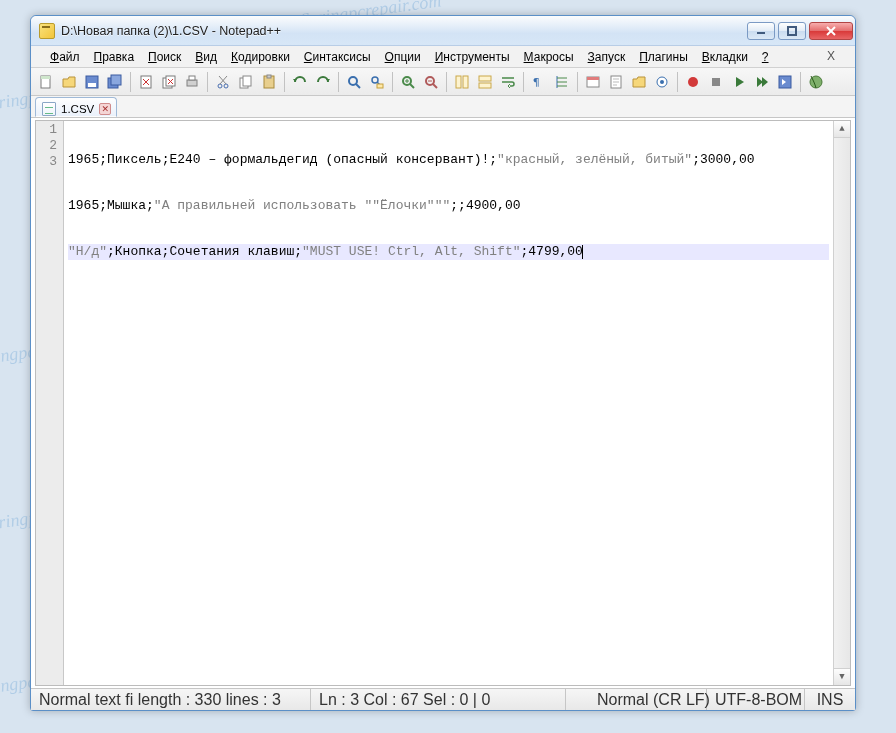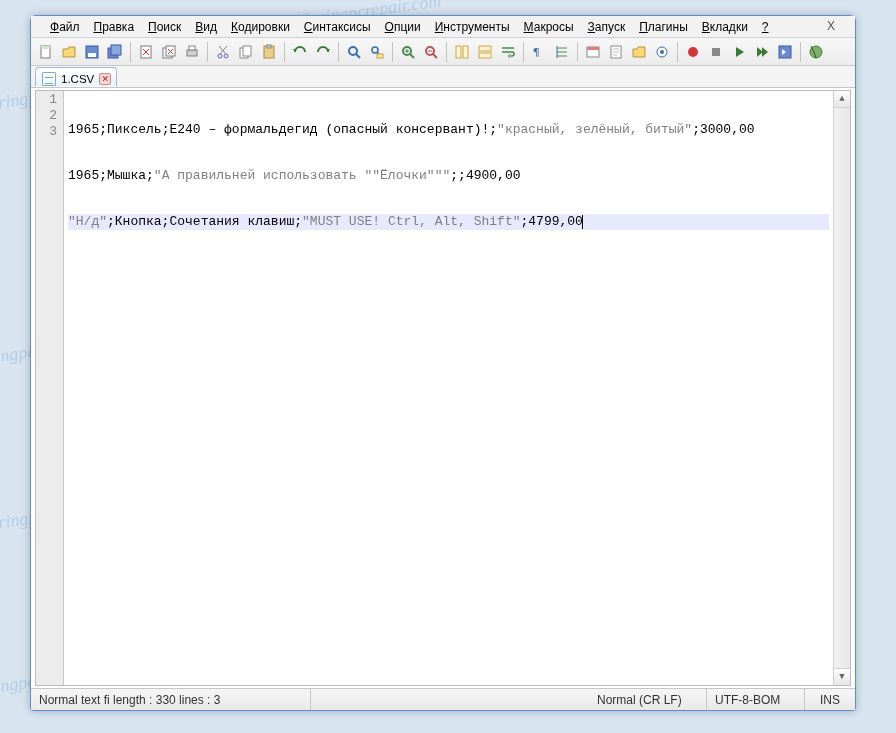--- a/index.html
+++ b/index.html
@@ -206,21 +206,21 @@
   }
   .scroll-v .arrow.down { border-top:1px solid #d0d0d0; border-bottom:none;}
   .scroll-v .track { flex:1; }
 
   .statusbar {
     height: 22px;
     background: linear-gradient(#f6f6f6,#e8e8e8);
     border-top: 1px solid #c6c6c6;
     display: flex;
     align-items: center;
-    font-size: 12px;
+    font-size: 16px;
     color: #333;
   }
   .statusbar .cell {
     padding: 0 8px;
     border-right: 1px solid #c6c6c6;
     height: 100%;
     display:flex; align-items:center;
     white-space: nowrap;
   }
   .statusbar .stretch { flex: 1; border-right:none; }
@@ -249,20 +249,42 @@
 <div class="wm" style="left:620px; top:345px;">Soringpcrepair.com</div>
 <div class="wm" style="left:330px; top:430px;">Soringpcrepair.com</div>
 <div class="wm" style="left:-20px; top:505px;">Soringpcrepair.com</div>
 <div class="wm" style="left:620px; top:500px;">Soringpcrepair.com</div>
 <div class="wm" style="left:330px; top:600px;">Soringpcrepair.com</div>
 <div class="wm" style="left:-30px; top:670px;">Soringpcrepair.com</div>
 <div class="wm" style="left:630px; top:670px;">Soringpcrepair.com</div>
 
 <div class="window">
 
+  <div class="titlebar">
+    <div class="appicon"></div>
+    <div class="title">D:\Новая папка (2)\1.CSV - Notepad++</div>
+    <div class="winbtns">
+      <div class="winbtn">
+        <svg viewBox="0 0 10 10">
+            <line x1="1" y1="7" x2="9" y2="7"></line>
+          </svg>
+      </div>
+      <div class="winbtn">
+        <svg viewBox="0 0 10 10">
+            <rect x="1" y="1" width="8" height="8"></rect>
+          </svg>
+      </div>
+      <div class="winbtn close">
+        <svg viewBox="0 0 10 10">
+            <line x1="1" y1="1" x2="9" y2="9"></line>
+            <line x1="9" y1="1" x2="1" y2="9"></line>
+          </svg>
+      </div>
+    </div>
+  </div>
 
   <div class="menubar">
     <div class="menuitem">
         <span><span class="ul">Ф</span>айл</span>
       </div>
     <div class="menuitem">
         <span><span class="ul">П</span>равка</span>
       </div>
     <div class="menuitem">
         <span><span class="ul">П</span>оиск</span>
@@ -524,19 +546,20 @@
     <div class="code" id="code"><div class="line"><span>1965</span><span>;Пиксель;E240 – формальдегид (опасный консервант)!;</span><span class="s-str">"красный, зелёный, битый"</span><span>;3000,00</span></div><div class="line"><span>1965</span><span>;Мышка;</span><span class="s-str">"А правильней использовать ""Ёлочки"""</span><span>;;4900,00</span></div><div class="line current"><span class="s-str">"Н/д"</span><span>;Кнопка;Сочетания клавиш;</span><span class="s-str">"MUST USE! Ctrl, Alt, Shift"</span><span>;4799,00</span><span class="cursor"></span></div></div>
     <div class="scroll-v">
       <div class="arrow">▲</div>
       <div class="track"></div>
       <div class="arrow down">▼</div>
     </div>
   </div>
 
   <div class="statusbar">
     <div class="cell" style="width:280px">Normal text fi  length : 330    lines : 3</div>
+    <div class="cell" style="width:255px">Ln : 3    Col : 67    Sel : 0 | 0</div>
     <div class="cell stretch"></div>
     <div class="cell" style="width:118px">Normal (CR LF)</div>
     <div class="cell" style="width:98px">UTF-8-BOM</div>
     <div class="cell" style="width:50px;border-right:none;justify-content:center">INS</div>
   </div>
 
 </div>
 
 </body></html>

